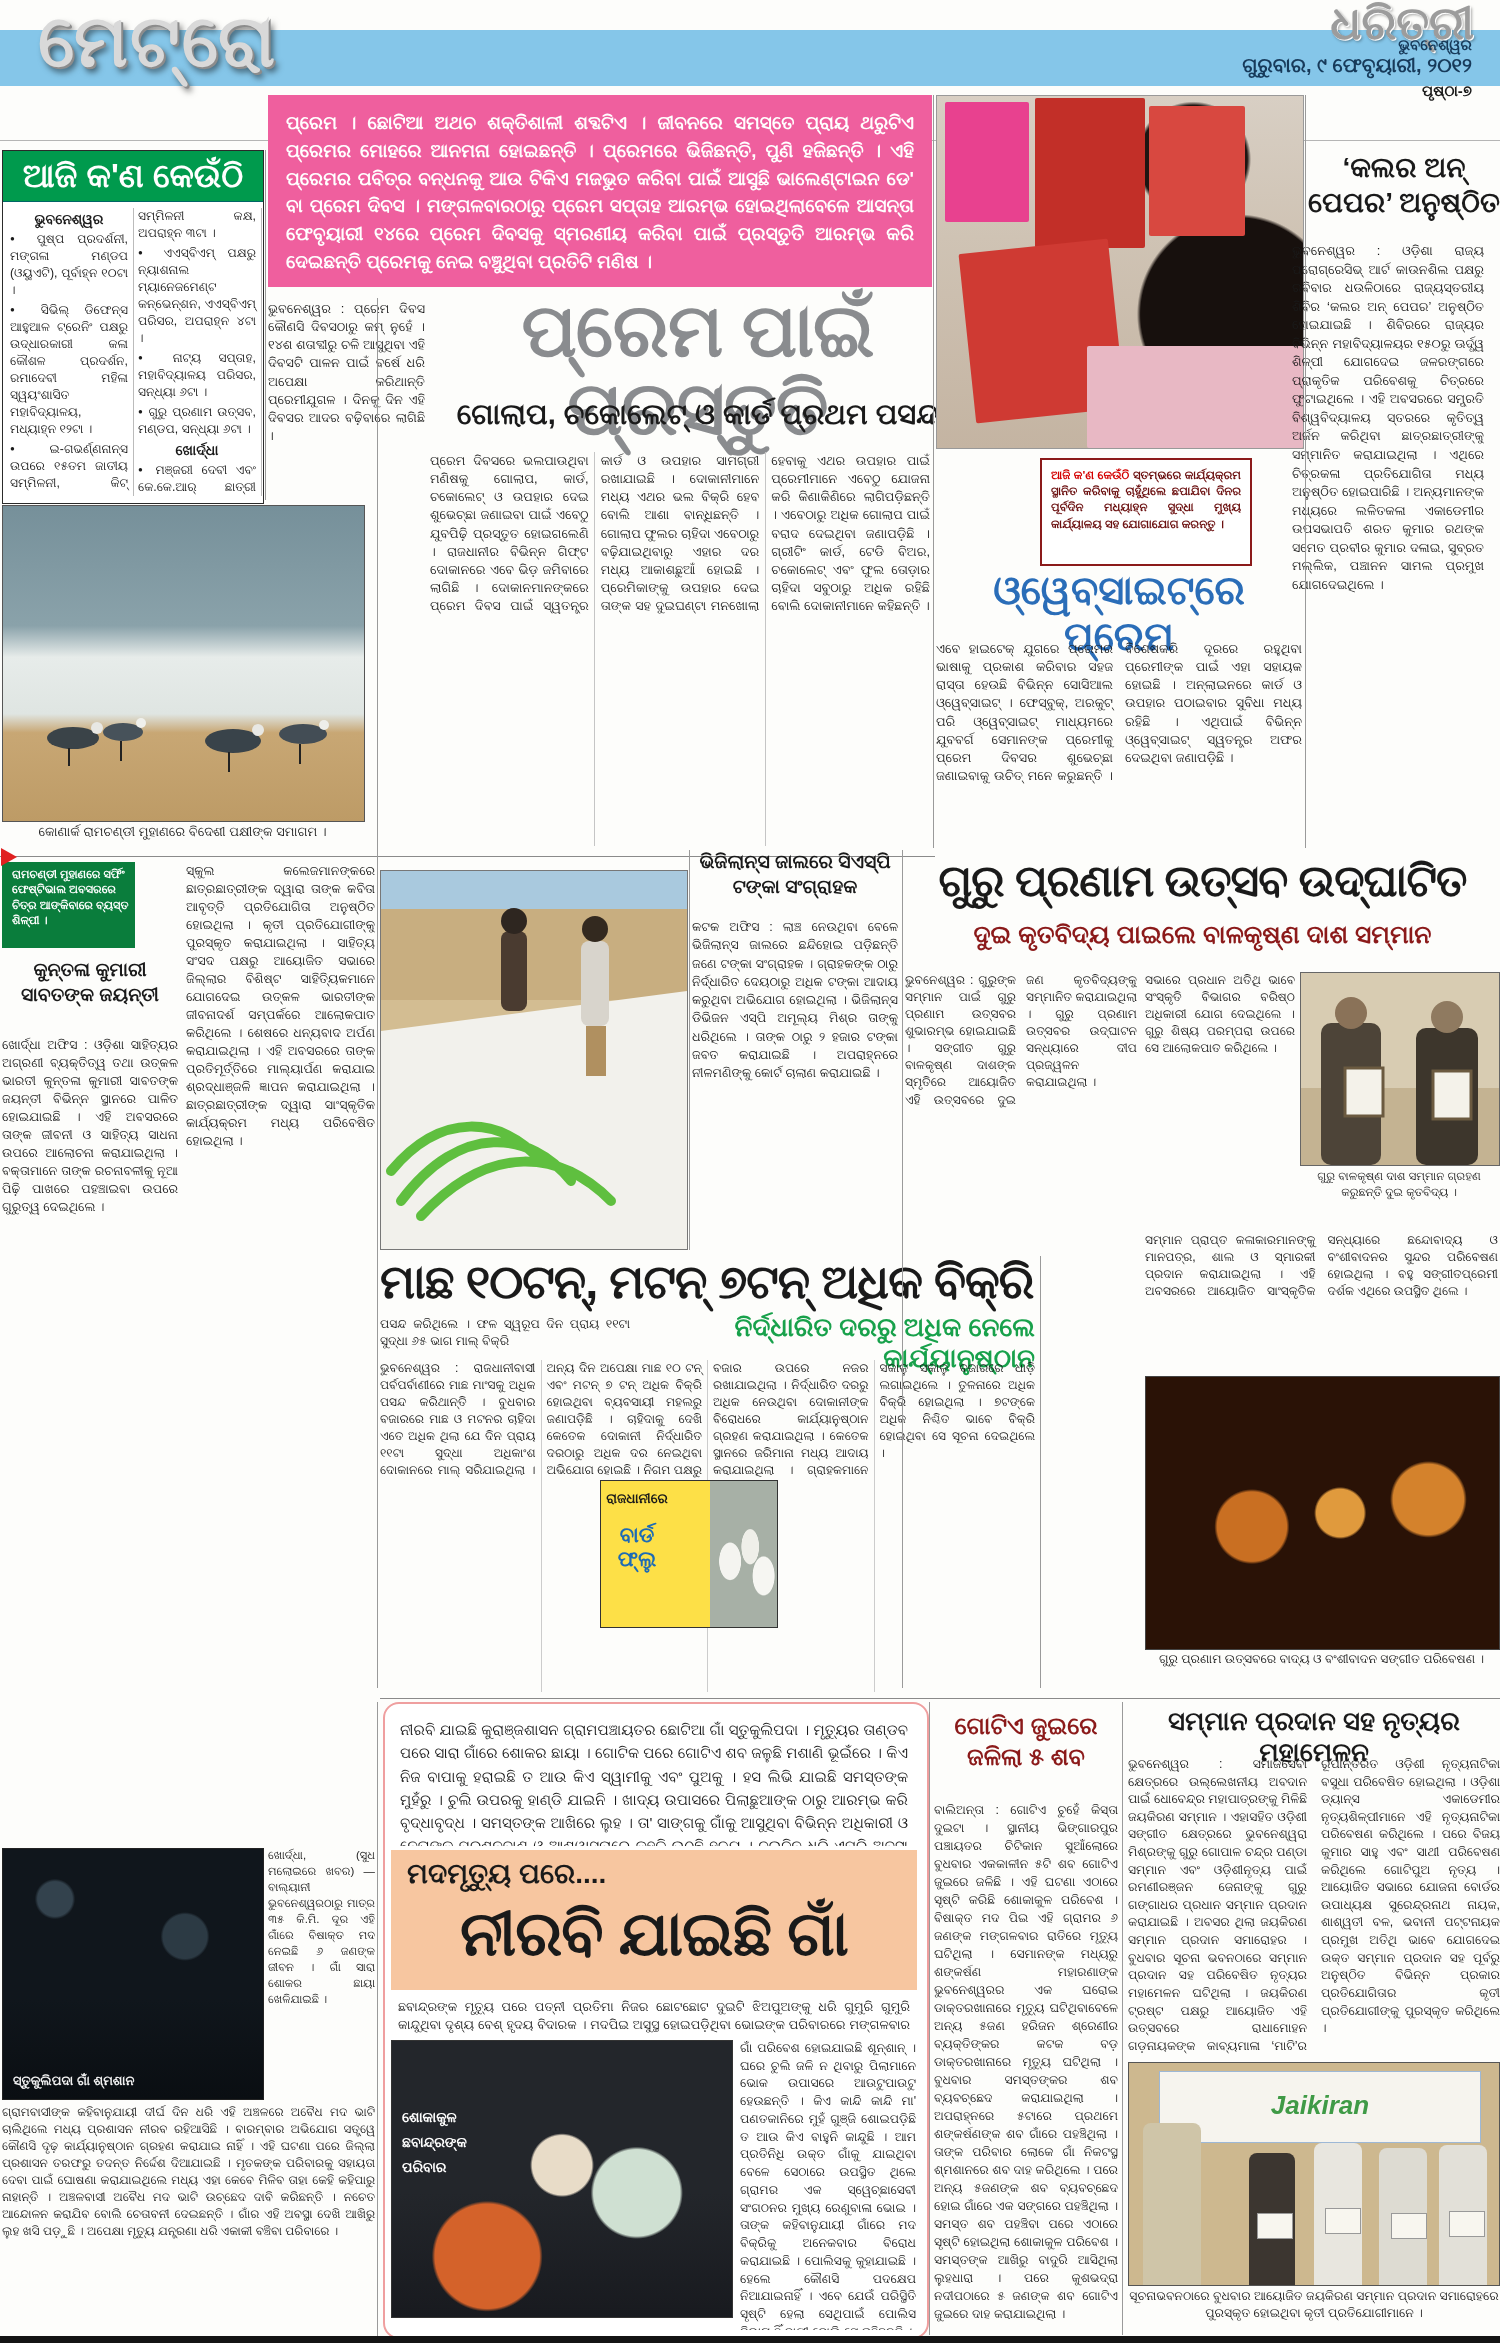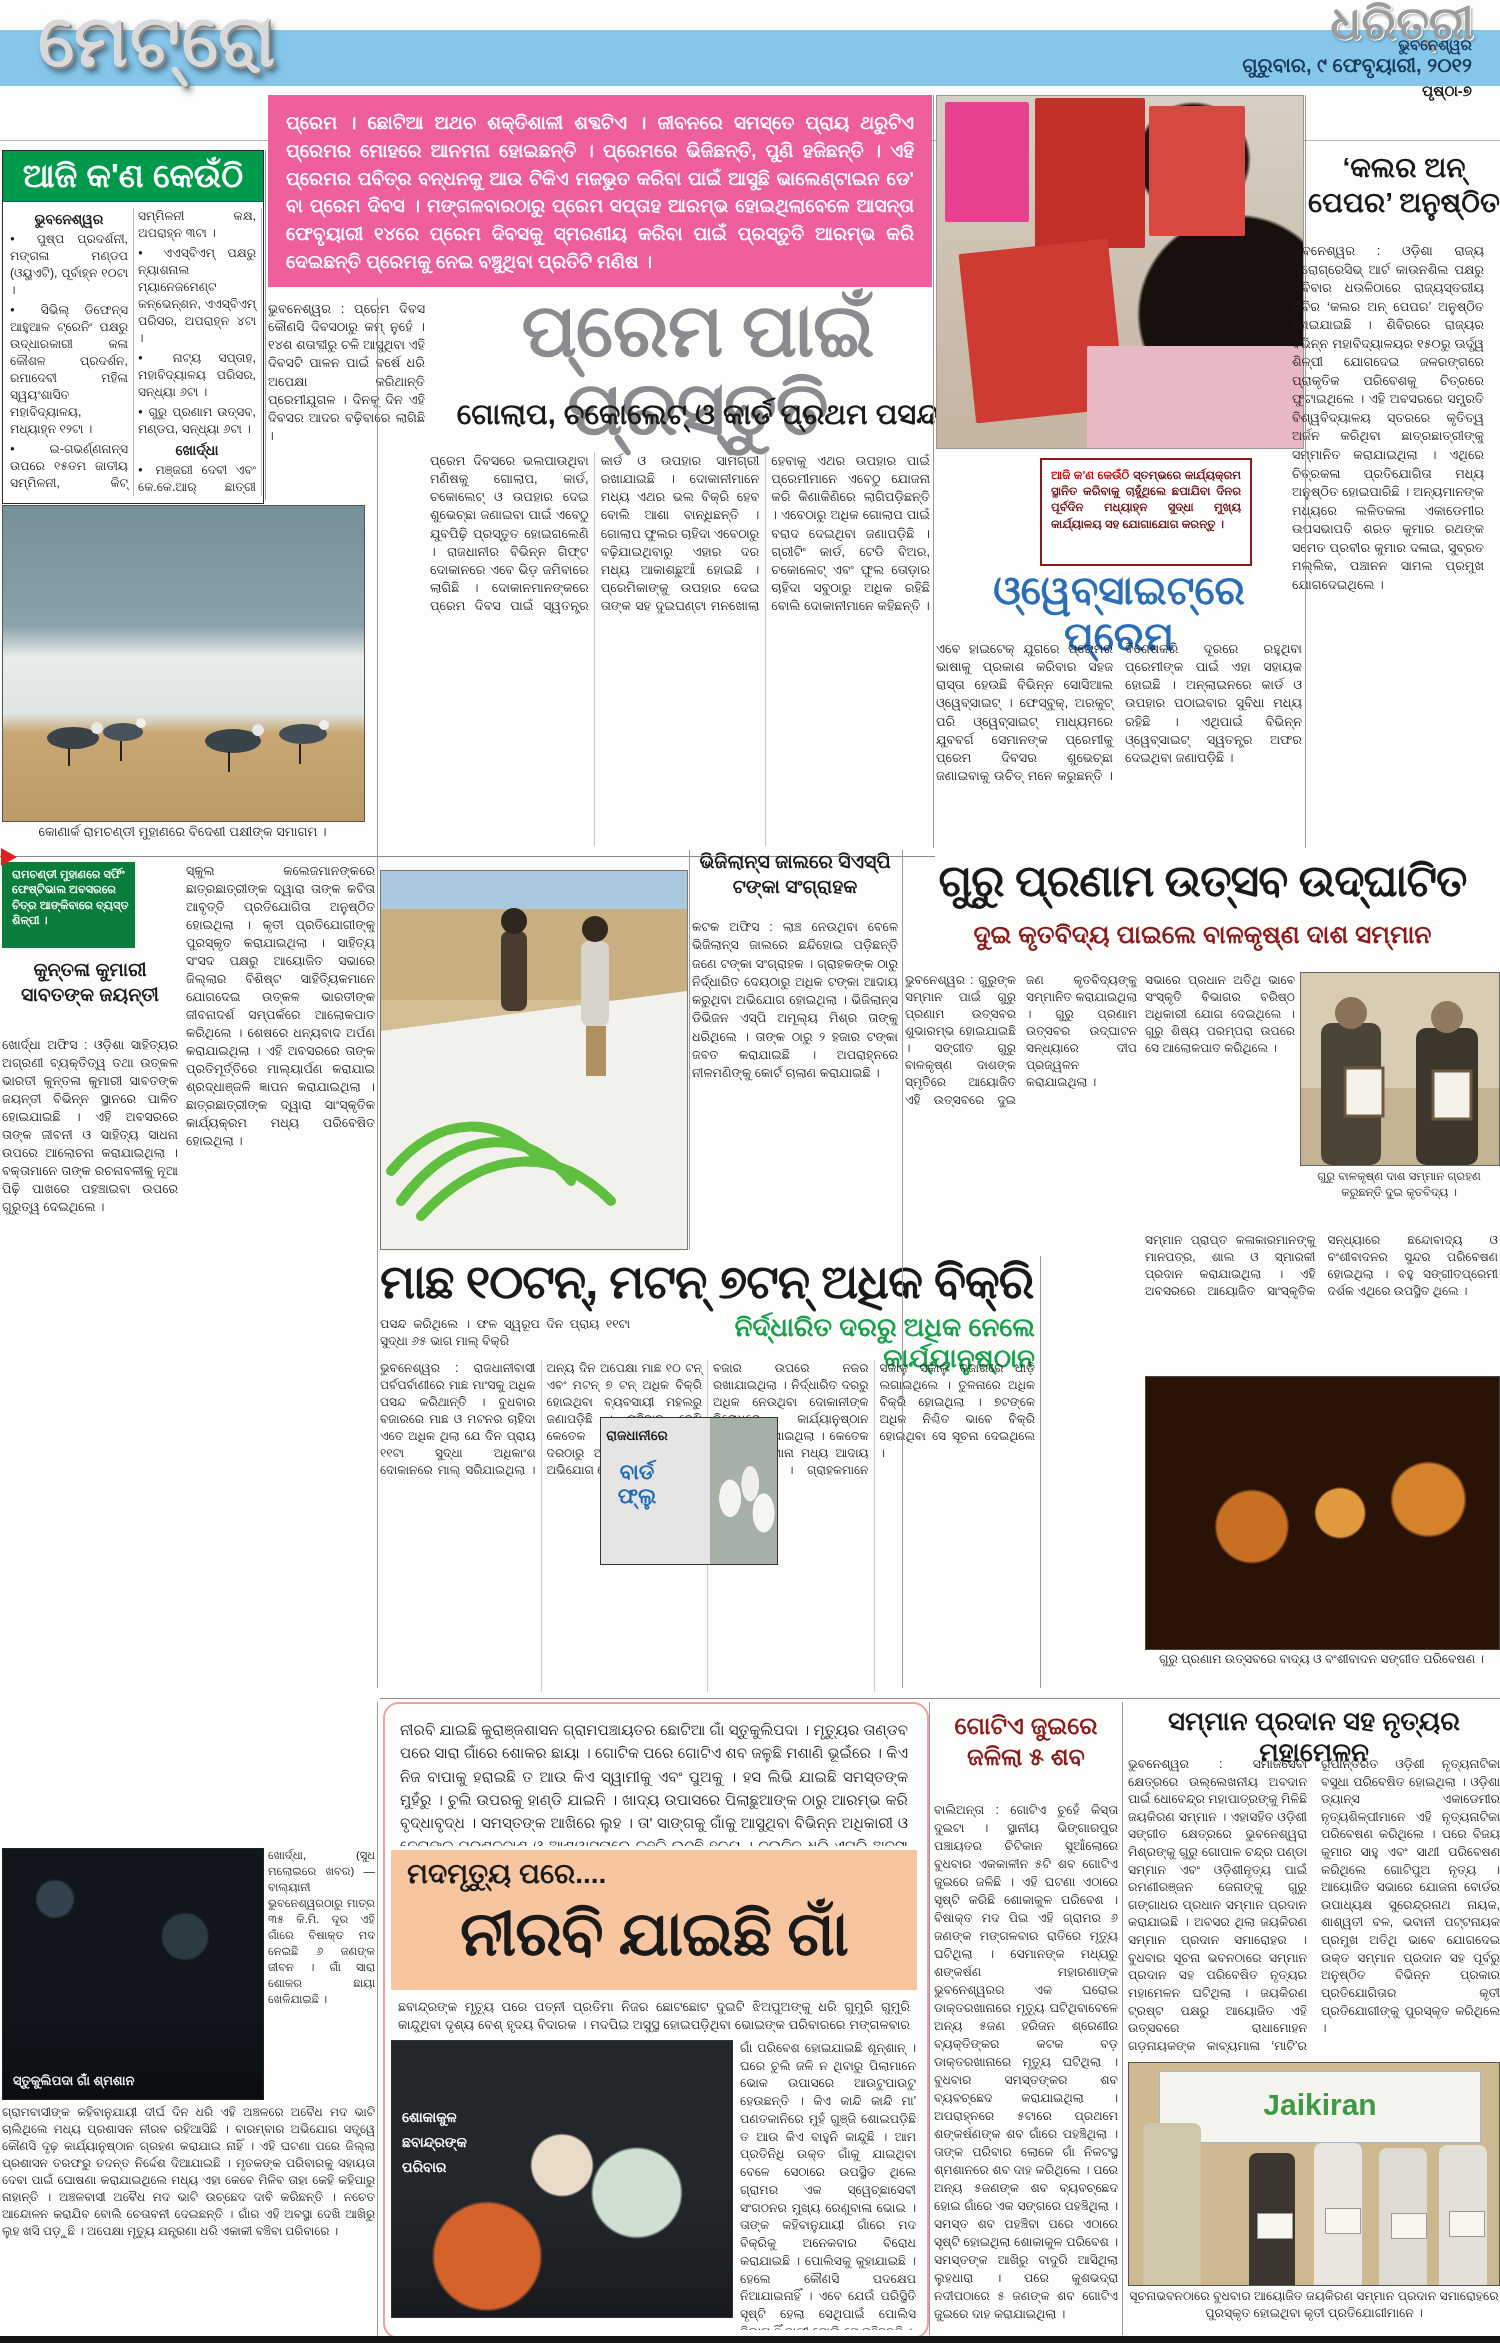--- a/index.html
+++ b/index.html
@@ -97,21 +97,21 @@
       radial-gradient(circle at 80% 45%,#d4822c 0 11%,transparent 12%),
       linear-gradient(180deg,#2a1206 0 100%);}
   #musicians-caption{left:1145px;top:1652px;width:353px;font-size:12.4px;text-align:center;}
 
   
   #fish-head{left:380px;top:1254px;width:655px;font-size:47px;font-weight:bold;letter-spacing:-1px;}
   #fish-subhead{left:640px;top:1312px;width:395px;font-size:26px;font-weight:bold;color:#18a14b;text-align:right;}
   #fish-lead{left:380px;top:1316px;width:250px;height:40px;font-size:12.4px;line-height:1.4;overflow:hidden;}
   #fish-body{left:380px;top:1360px;width:655px;height:332px;column-count:4;column-gap:11px;
     column-rule:1px solid #ccc;font-size:12.2px;line-height:1.4;overflow:hidden;}
-  #birdflu-box{left:600px;top:1417px;width:176px;height:146px;background:#e5e5e5;border:1.5px solid #333;display:flex;gap:37px;}
+  #birdflu-box{left:600px;top:1480px;width:176px;height:146px;background:#fde047;border:1.5px solid #333;display:flex;gap:37px;}
   #birdflu-txt{width:72px;padding:10px 4px;box-sizing:border-box;text-align:center;}
   #birdflu-l1{font-size:13.5px;font-weight:bold;}
   #birdflu-l2{font-size:21px;font-weight:bold;color:#1d6bb5;margin-top:16px;}
   #ducks{flex:1;background:radial-gradient(ellipse at 30% 55%,#f4f4f0 0 16%,transparent 17%),
     radial-gradient(ellipse at 60% 45%,#efefe9 0 15%,transparent 16%),
     radial-gradient(ellipse at 80% 65%,#f6f6f2 0 14%,transparent 15%),
     linear-gradient(180deg,#a7b0a6 0 100%);}
 
   
   #pink-round{left:383px;top:1702px;width:542px;height:633px;border:2px solid #ef9f9f;border-radius:16px;background:#fff;}
@@ -132,21 +132,21 @@
   #gotie-head{left:934px;top:1710px;width:184px;font-size:24px;font-weight:bold;color:#8b1a1a;text-align:center;line-height:1.3;}
   #gotie-body{left:934px;top:1802px;width:184px;height:532px;font-size:12.4px;line-height:1.45;overflow:hidden;}
 
   
   #samman-head{left:1128px;top:1706px;width:372px;font-size:26px;font-weight:bold;text-align:center;}
   #samman-body{left:1128px;top:1756px;width:372px;height:300px;column-count:2;column-gap:14px;
     font-size:12.4px;line-height:1.42;overflow:hidden;}
   #jaikiran-photo{left:1128px;top:2062px;width:370px;height:222px;border:1px solid #555;overflow:hidden;
     background:linear-gradient(180deg,#cdb88f 0 100%);}
   #jk-banner{position:absolute;left:30px;top:8px;width:320px;height:70px;background:#f6f4ee;border:1px solid #9db8d6;
-    color:#3f9a46;font-size:30px;font-weight:bold;text-align:center;line-height:66px;}
+    color:#3f9a46;font-size:26px;font-style:italic;font-weight:bold;text-align:center;line-height:66px;}
   .fig{position:absolute;background:#3c3630;border-radius:8px 8px 0 0;}
   .cert{position:absolute;background:#f8f6ef;border:1px solid #999;}
   #jaikiran-caption{left:1128px;top:2288px;width:372px;font-size:12.4px;text-align:center;line-height:1.4;}
 
   
   #night-photo{left:2px;top:1848px;width:260px;height:250px;border:1px solid #222;overflow:hidden;
     background:radial-gradient(circle at 20% 20%,#33424d 0 6%,transparent 7%),
       radial-gradient(circle at 70% 35%,#2c3a44 0 9%,transparent 10%),
       linear-gradient(180deg,#10161c 0 60%,#0a0e12 100%);}
   #night-caption{position:absolute;left:10px;bottom:10px;color:#f2f2f2;font-size:13px;font-weight:bold;text-align:right;}

